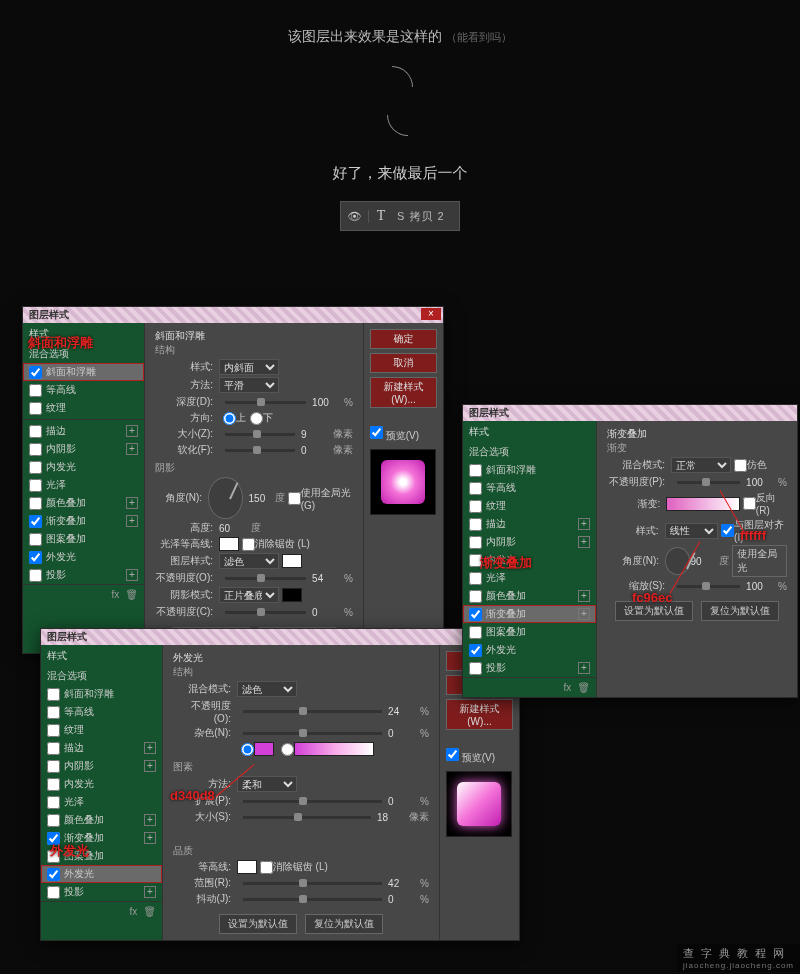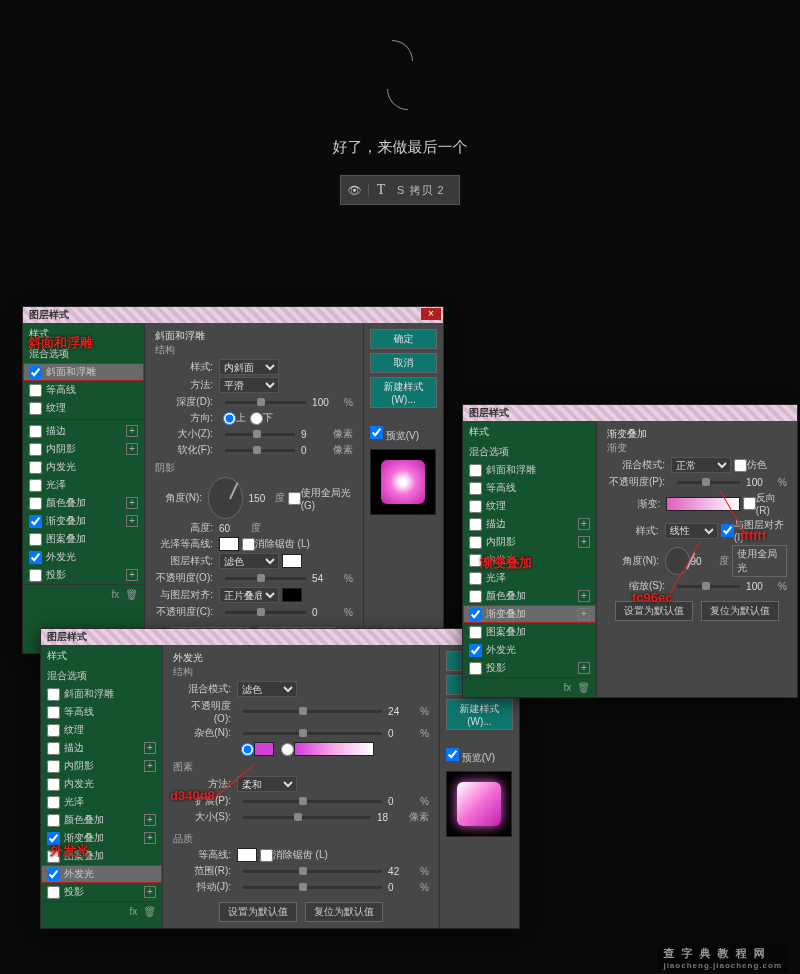--- a/index.html
+++ b/index.html
@@ -47,40 +47,41 @@
   .swatch.wht { background:#fff; }
   .swatch.blk { background:#000; }
   .swatch.pnk { background:#d340d8; }
   .grad { width:80px; height:14px; border:1px solid #222; display:inline-block; vertical-align:middle; }
   .grad.pnk { background:linear-gradient(90deg,#e060c0,#fff); }
   .grad.pnk2{ background:linear-gradient(90deg,#d340d8,#f8a8e8,#fff); }
   .ftrbtns { text-align:center; margin-top:8px; }
   .ftrbtns button { background:#3a3a3a; color:#ccc; border:1px solid #666; font-size:10px; padding:2px 8px; margin:0 4px; }
 
   .right { width:80px; padding:6px; border-left:1px solid #333; }
-  .right button { width:100%; margin-bottom:4px; background:#0f766e; color:#ddd; border:1px solid #666; font-size:10px; padding:2px 0; }
+  .right button { width:100%; margin-bottom:4px; background:#7f1d1d; color:#ddd; border:1px solid #666; font-size:10px; padding:2px 0; }
   .right .chk { margin-top:14px; font-size:10px; }
   .right .pv { width:66px; height:66px; margin-top:6px; border:1px solid #222; background:#000; display:flex; align-items:center; justify-content:center; }
   .right .pv .core { width:44px; height:44px; border-radius:6px; }
   .pv1 { background:radial-gradient(circle,#fff 10%,#f472d8 40%,#c020b0 100%); }
   .pv2 { background:linear-gradient(135deg,#fff,#f472d8 50%,#c020b0); box-shadow:0 0 12px #e060d0; }
 
   .anno { position:absolute; color:#e02020; font-size:13px; font-weight:bold; text-shadow:0 0 3px #000; pointer-events:none; }
   .aline { position:absolute; background:#e02020; height:1px; transform-origin:left; pointer-events:none; }
 
   
   .d3r { flex:1; padding:6px 10px; }
 
-  .watermark { position:absolute; right:12px; bottom:2px; color:#999; font-size:11px; letter-spacing:2px; background:rgba(0,0,0,.3); padding:2px 6px;font-weight:bold; }
+  .watermark { position:absolute; right:0; bottom:2px; color:#999; font-size:11px; letter-spacing:2px; background:rgba(0,0,0,.3); padding:2px 6px; }
   .watermark small { display:block; font-size:8px; letter-spacing:1px; color:#777; }
 </style>
 </head>
 <body>
 
 <div class="hdr">
+  <p><span>该图层出来效果是这样的</span> <small>（能看到吗）</small></p>
 </div>
 <div class="ghost"></div>
 <div class="sub">好了，来做最后一个</div>
 <div class="layerchip">
   <span class="eye">👁</span>
   <span class="t">T</span>
   <span class="lbl">S 拷贝 2</span>
 </div>
 
 <div class="dlg" style="left:22px; top:306px; width:422px;">
@@ -197,21 +198,21 @@
           <span class="u">度</span>
         </div>
       <div class="lblrow"><span class="k">光泽等高线:</span><span class="swatch wht"></span>&nbsp;<input type="checkbox" style=""><span>消除锯齿 (L)</span></div>
       <div class="lblrow"><span class="k">图层样式:</span><select><option>滤色</option></select>&nbsp;<span class="swatch wht"></span></div>
       <div class="lblrow">
           <span class="k">不透明度(O):</span>
           <span class="slider"></span>
           <span class="val">54</span>
           <span class="u">%</span>
         </div>
-      <div class="lblrow"><span class="k">与图层对齐:</span><select><option>正片叠底</option></select>&nbsp;<span class="swatch blk"></span></div>
+      <div class="lblrow"><span class="k">阴影模式:</span><select><option>正片叠底</option></select>&nbsp;<span class="swatch blk"></span></div>
       <div class="lblrow">
           <span class="k">不透明度(C):</span>
           <span class="slider"></span>
           <span class="val">0</span>
           <span class="u">%</span>
         </div>
       <div class="ftrbtns"><button>设置为默认值</button><button>复位为默认值</button></div>
     </div>
     <div class="right">
       <button>确定</button>
@@ -325,21 +326,21 @@
           <span class="slider"></span>
           <span class="val">0</span>
           <span class="u">%</span>
         </div>
       <div class="lblrow">
           <span class="k">大小(S):</span>
           <span class="slider"></span>
           <span class="val">18</span>
           <span class="u">像素</span>
         </div>
-      <div style="color:#aaa;margin-top:8px">品质</div>
+      <div style="color:#aaa;margin-top:20px">品质</div>
       <div class="lblrow"><span class="k">等高线:</span><span class="swatch wht"></span>&nbsp;<input type="checkbox" style=""><span>消除锯齿 (L)</span></div>
       <div class="lblrow">
           <span class="k">范围(R):</span>
           <span class="slider"></span>
           <span class="val">42</span>
           <span class="u">%</span>
         </div>
       <div class="lblrow">
           <span class="k">抖动(J):</span>
           <span class="slider"></span>

